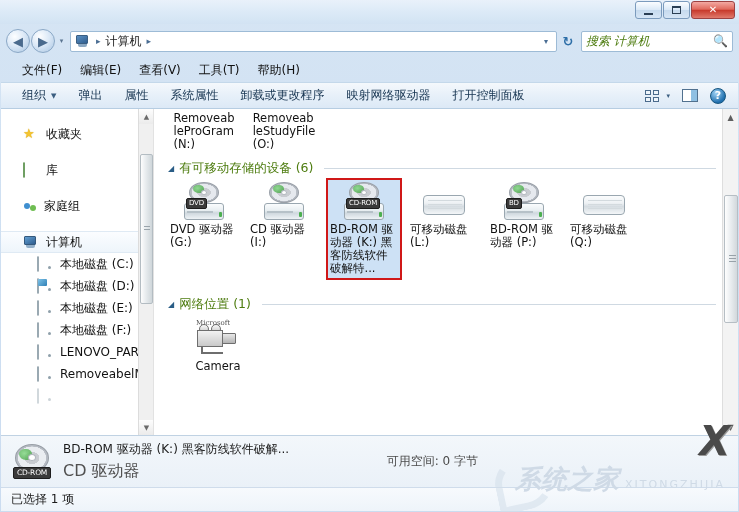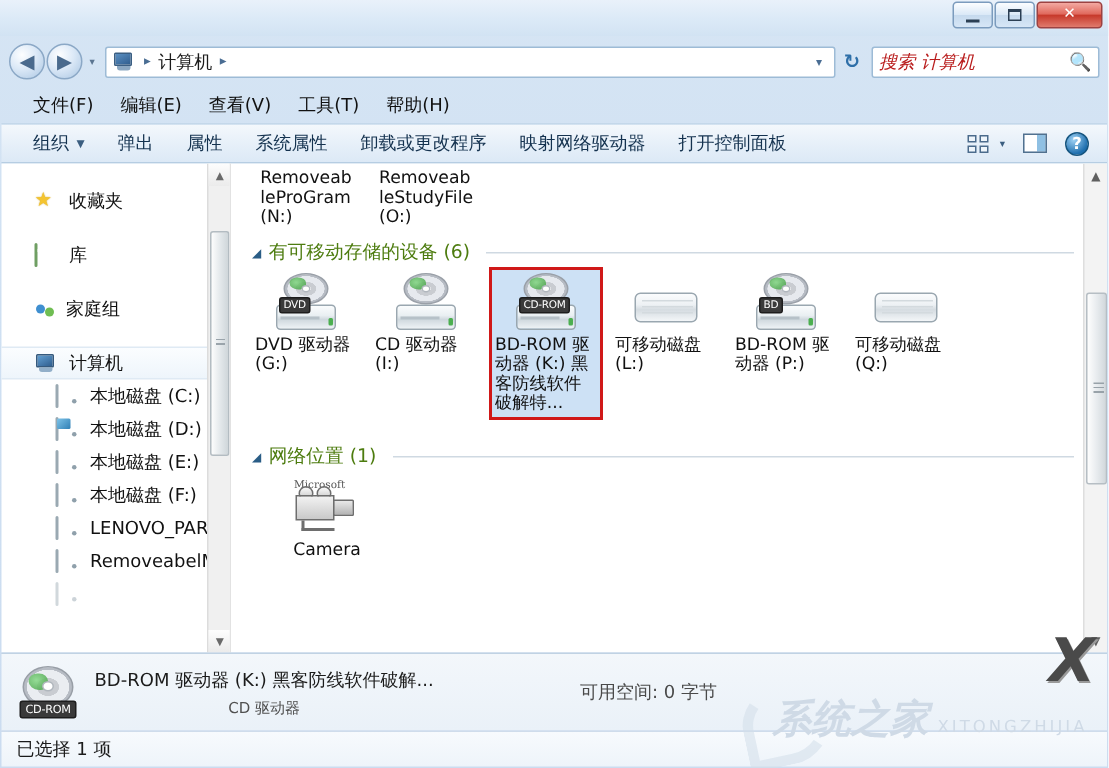--- a/index.html
+++ b/index.html
@@ -85,21 +85,21 @@
   .refresh {
     width:22px; height:21px; display:flex; align-items:center; justify-content:center;
     color:#2e6fa8; font-size:13px; font-weight:bold; flex:none;
   }
   .searchbox {
     width:152px; height:21px; background:#fff;
     border:1px solid #9dbbd6; border-radius:2px;
     display:flex; align-items:center; padding:0 4px;
     box-sizing:border-box; margin-left:2px; flex:none;
   }
-  .searchbox .ph { font-size:12px; color:#b91c1c; font-style:italic; flex:1; }
+  .searchbox .ph { font-size:12px; color:#4d7c0f; font-style:italic; flex:1; }
   .searchbox .mag { color:#4b6f96; font-size:12px; }
   
   .menubar {
     position:absolute; left:1px; top:58px; width:737px; height:24px;
     display:flex; align-items:center; padding-left:12px; box-sizing:border-box;
     font-size:12px; color:#111;
   }
   .menuitem { padding:2px 9px; cursor:default; }
   
   .toolbar {
@@ -320,21 +320,21 @@
     content:""; position:absolute; left:50%; top:50%; width:8px; height:7px;
     margin:-3.5px 0 0 -4px; background:#fff; border-radius:50%; border:1px solid #b0b6bd; box-sizing:border-box;
   }
   .det-icon .tag2 {
     position:absolute; left:2px; bottom:3px; background:#3a3a3a; color:#fff;
     font-size:7.5px; line-height:10px; padding:0 3px; border-radius:2px; border:1px solid #1d1d1d;
     letter-spacing:-.2px;
   }
   .det-main { display:flex; flex-direction:column; gap:3px; min-width:0; }
   .det-title { font-size:12px; color:#1b1b1b; white-space:nowrap; overflow:hidden; }
-  .det-sub { font-size:10px; color:#505050;text-align:center; }
+  .det-sub { font-size:16px; color:#505050; }
   .det-right { margin-left:auto; display:flex; flex-direction:column; gap:3px; align-items:flex-start; padding-right:250px;}
   .det-r1, .det-r2 { font-size:12px; color:#4a4a4a; white-space:nowrap; }
   
   .statusbar {
     position:absolute; left:1px; top:487px; width:737px; height:24px;
     background: linear-gradient(180deg,#f7fafd 0%, #eef4fa 100%);
     border-top:1px solid #cfdceb;
     display:flex; align-items:center; padding-left:10px; box-sizing:border-box;
     font-size:12px; color:#1b1b1b;
   }

